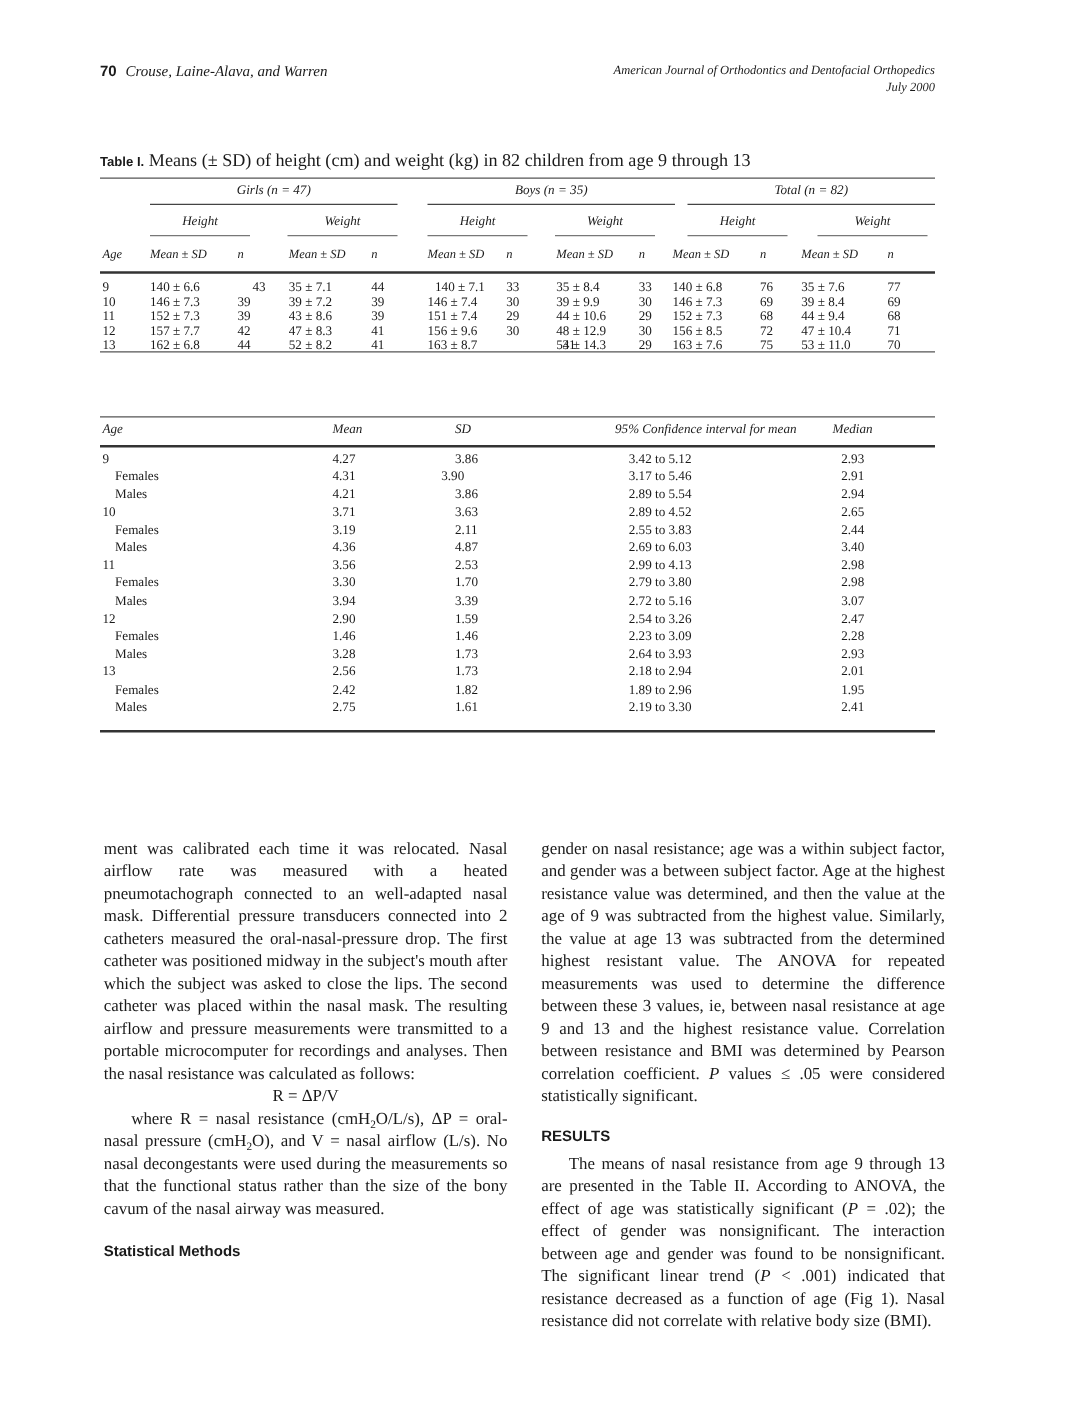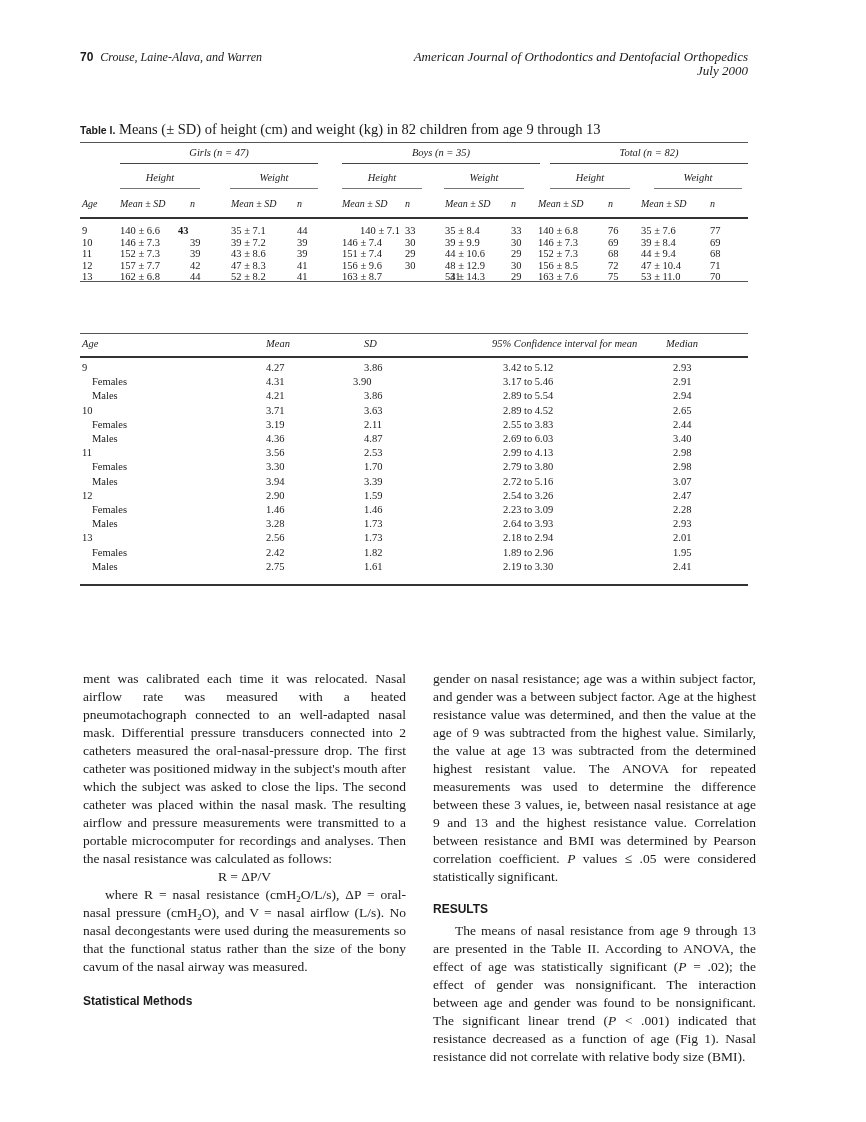--- a/index.html
+++ b/index.html
@@ -2,21 +2,21 @@
 <html><head>
 <meta charset="utf-8">
 <style>
   * { margin:0; padding:0; box-sizing:border-box; }
   html, body { width:866px; height:1122px; background:#ffffff; overflow:hidden; }
   body { position:relative; font-family:"Liberation Serif", serif; color:#1a1a1a; }
 
   .running-head { position:absolute; top:50px; left:80px; right:118px; height:40px; }
   .rh-left { position:absolute; left:0; top:0; font-size:12px; font-style:italic; }
   .rh-left .pg { font-family:"Liberation Sans", sans-serif; font-weight:bold; font-style:normal; font-size:12px; margin-right:4px; }
-  .rh-right { position:absolute; right:0; top:0; font-size:13px; font-style:italic; text-align:right; line-height:14px; }
+  .rh-right { position:absolute; right:0; top:0; font-size:10px; font-style:italic; text-align:right; line-height:14px; }
 
   
   .tbl1 { position:absolute; left:80px; top:120px; width:668px; }
   .caption { font-size:14.5px; line-height:18px; white-space:nowrap; }
   .caption .lbl { font-family:"Liberation Sans", sans-serif; font-weight:bold; font-size:10.5px; }
   .caption sub { font-size:10px; }
   .rule-thick { height:2px; background:#333; }
   .rule-thin { height:1px; background:#555; }
 
   .t1-head { position:relative; height:74px; }
@@ -102,24 +102,24 @@
     <div class="t1-col" style="left:528px;">n</div>
     <div class="t1-col" style="left:561px;">Mean ± SD</div>
     <div class="t1-col" style="left:630px;">n</div>
   </div>
   <div class="rule-thick"></div>
   <div class="t1-body">
 
   <div class="t1-row" style="top: 6px;">
         <span class="t1-cell" style="left: 2px;">9</span>
         <span class="t1-cell" style="left: 40px;">140 ± 6.6</span>
-        <span class="t1-cell" style="left: 98px; font-weight: bold;">43</span>
+        <span class="t1-cell" style="left: 122px;">43</span>
         <span class="t1-cell" style="left: 151px;">35 ± 7.1</span>
         <span class="t1-cell" style="left: 217px;">44</span>
-        <span class="t1-cell" style="left: 280px;">140 ± 7.1</span>
+        <span class="t1-cell" style="left: 268px;">140 ± 7.1</span>
         <span class="t1-cell" style="left: 325px;">33</span>
         <span class="t1-cell" style="left: 365px;">35 ± 8.4</span>
         <span class="t1-cell" style="left: 431px;">33</span>
         <span class="t1-cell" style="left: 458px;">140 ± 6.8</span>
         <span class="t1-cell" style="left: 528px;">76</span>
         <span class="t1-cell" style="left: 561px;">35 ± 7.6</span>
         <span class="t1-cell" style="left: 630px;">77</span>
       </div>
       <div class="t1-row" style="top: 17.6px;">
         <span class="t1-cell" style="left: 2px;">10</span>

